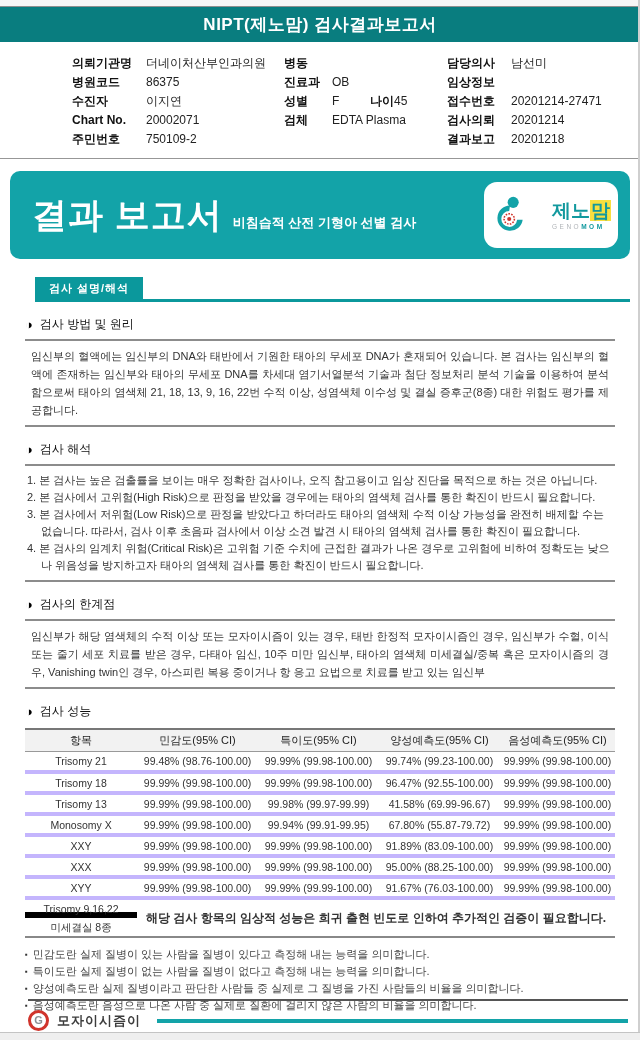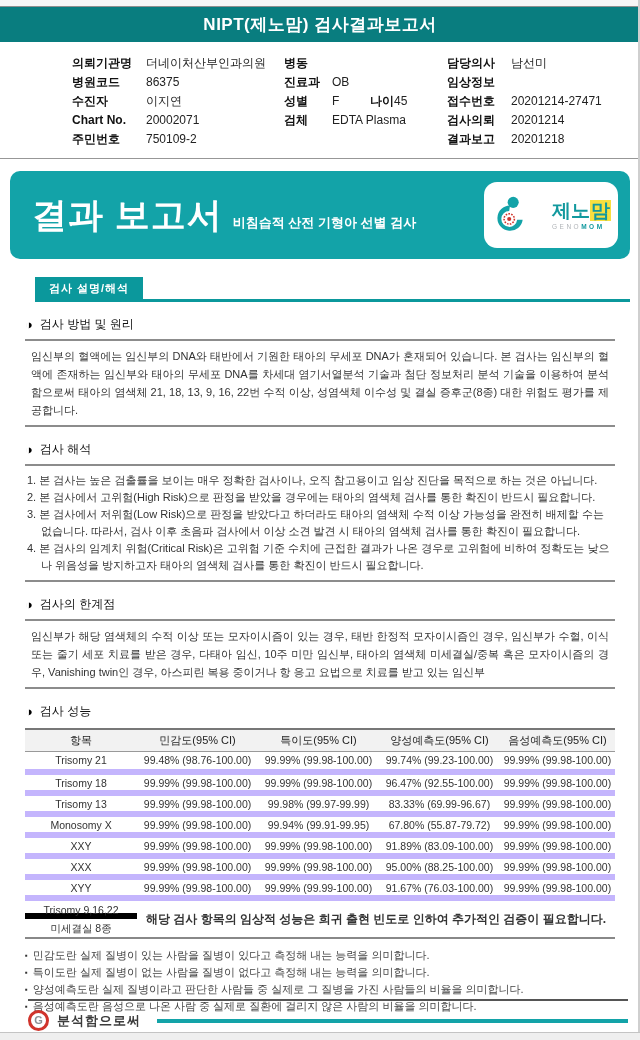--- a/index.html
+++ b/index.html
@@ -42,21 +42,21 @@
   .half-icon { font-size:13px; line-height:1; color:#000; }
   .text-block { margin-top:6px; border-top:2px solid #8c8c8c; border-bottom:2px solid #8c8c8c;
     padding:6px 6px; font-size:11px; line-height:18px; color:#333; text-align:justify; }
   .text-block.list { text-align:left; padding:6px 2px; }
   .list-item { padding-left:14px; text-indent:-14px; line-height:17px; }
 
   .perf-table { width:100%; border-collapse:collapse; margin-top:8px; table-layout:fixed;
     font-size:10.5px; color:#333; }
   .perf-table th { background:#f2f2f2; border-top:2px solid #777; border-bottom:1px solid #999;
     font-weight:normal; height:22px; font-size:11px; color:#222; }
-  .perf-table td { border-bottom:6px solid #c4b5fd; height:21px; text-align:center; }
+  .perf-table td { border-bottom:4px solid #c4b5fd; height:21px; text-align:center; }
   .perf-table tr.last td { border-bottom:2px solid #888; }
   .split-cell { padding:0; }
   .split-top { border-bottom:6px solid #000000; height:18px; line-height:18px; }
   .split-bottom { height:18px; line-height:18px; }
   .note-cell { font-size:12px; font-weight:bold; color:#333; }
 
   .footnotes { margin-top:8px; font-size:11px; color:#444; }
   .footnote { line-height:17px; }
   .bullet { margin-right:5px; font-size:8px; vertical-align:1px; color:#333; }
 
@@ -185,21 +185,21 @@
           <td>Trisomy 18</td>
           <td>99.99% (99.98-100.00)</td>
           <td>99.99% (99.98-100.00)</td>
           <td>96.47% (92.55-100.00)</td>
           <td>99.99% (99.98-100.00)</td>
         </tr>
         <tr>
           <td>Trisomy 13</td>
           <td>99.99% (99.98-100.00)</td>
           <td>99.98% (99.97-99.99)</td>
-          <td>83.33% (69.99-96.67)</td>
+          <td>41.58% (69.99-96.67)</td>
           <td>99.99% (99.98-100.00)</td>
         </tr>
         <tr>
           <td>Monosomy X</td>
           <td>99.99% (99.98-100.00)</td>
           <td>99.94% (99.91-99.95)</td>
           <td>67.80% (55.87-79.72)</td>
           <td>99.99% (99.98-100.00)</td>
         </tr>
         <tr>
@@ -238,17 +238,17 @@
       <div class="footnote"><span class="bullet">▪</span><span>특이도란 실제 질병이 없는 사람을 질병이 없다고 측정해 내는 능력을 의미합니다.</span></div>
       <div class="footnote"><span class="bullet">▪</span><span>양성예측도란 실제 질병이라고 판단한 사람들 중 실제로 그 질병을 가진 사람들의 비율을 의미합니다.</span></div>
       <div class="footnote"><span class="bullet">▪</span><span>음성예측도란 음성으로 나온 사람 중 실제로 질환에 걸리지 않은 사람의 비율을 의미합니다.</span></div>
     </div>
 </div>
 
 <div class="footer">
   <div class="footer-line"></div>
   <div class="footer-logo-row">
     <span class="g-icon">G</span>
-    <span class="footer-logo-text">분석함으로써</span>
+    <span class="footer-logo-text">모자이시즘이</span>
     <span class="footer-teal-line"></span>
   </div>
 </div>
 <div class="bottom-strip"></div>
 
 </body></html>

